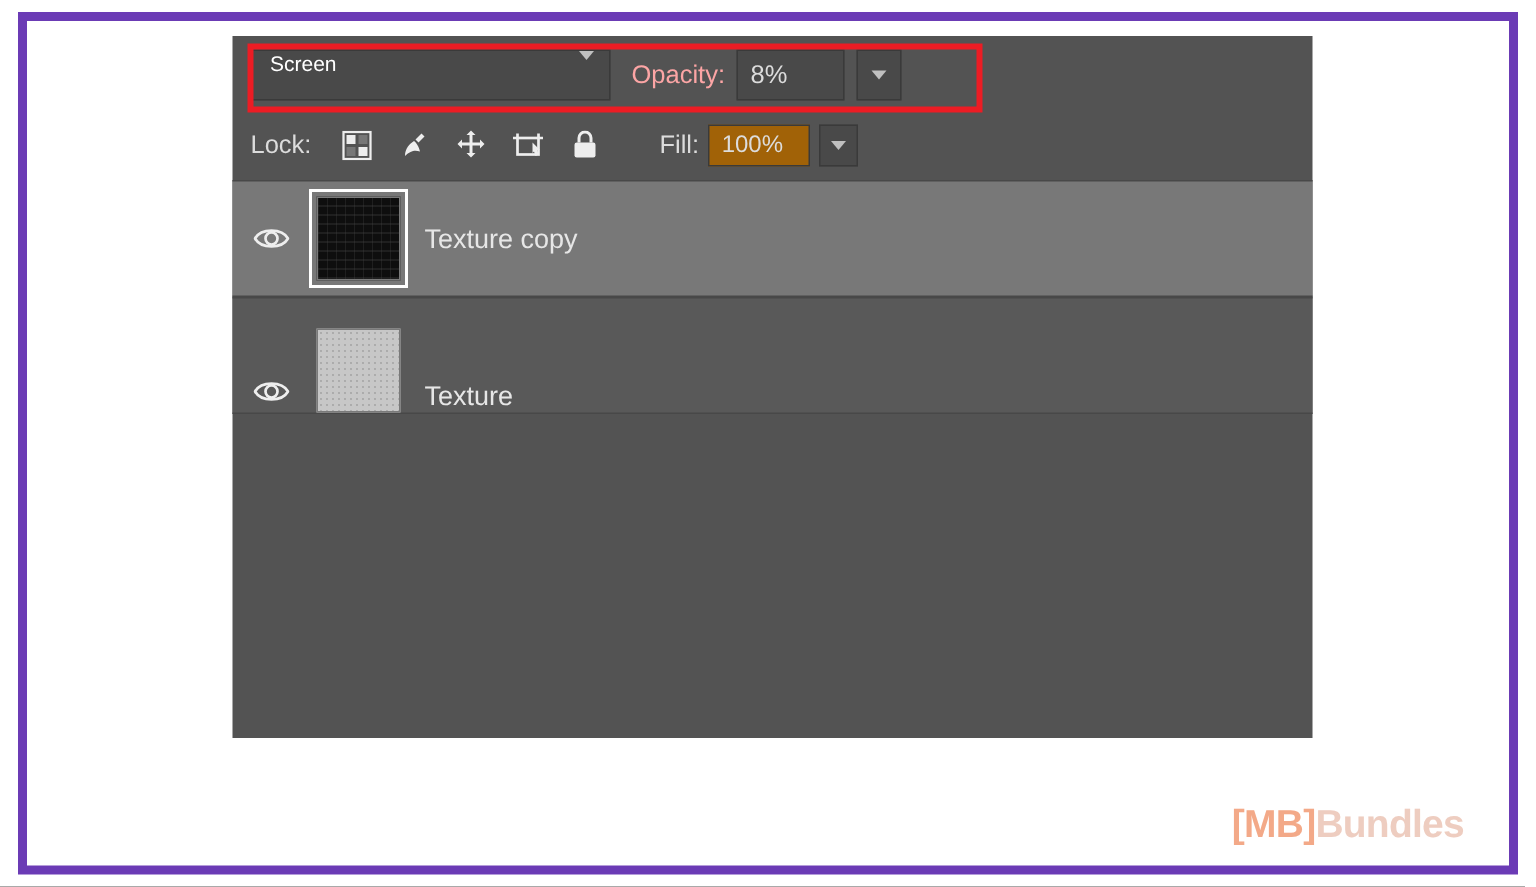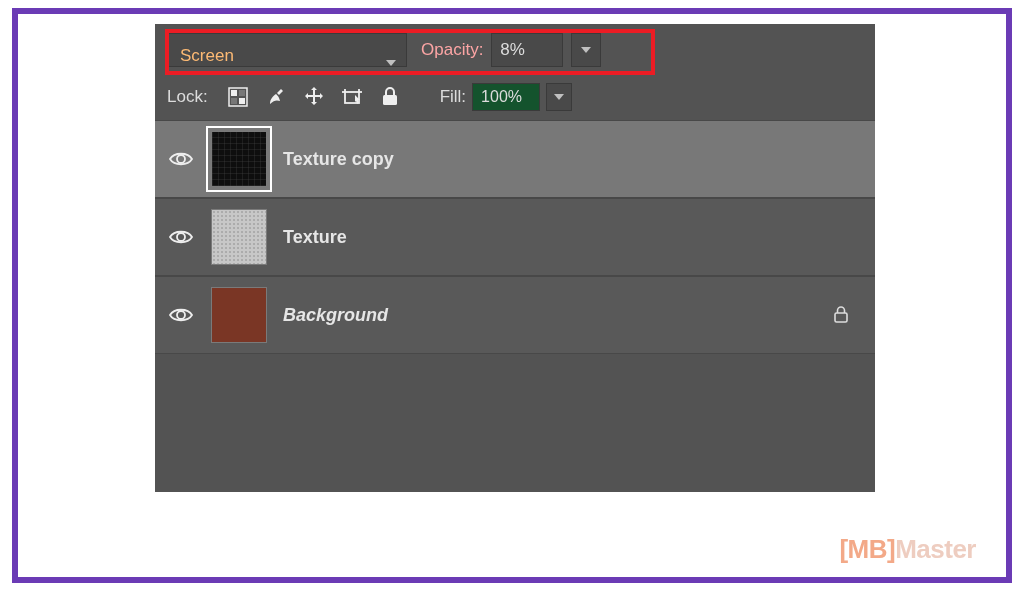--- a/index.html
+++ b/index.html
@@ -45,28 +45,28 @@
       left: 10px;
       width: 490px;
       height: 46px;
       border: 4px solid #ec1c24;
       pointer-events: none;
       z-index: 10;
     }
     .blend-dropdown {
       background: #494949;
       border: 1px solid #3a3a3a;
-      color: #fdba74;
+      color: #ffffff;
       height: 34px;
       width: 240px;
       display: flex;
-      align-items: flex-end;
+      align-items: flex-start;
       justify-content: space-between;
       padding: 0 10px 0 12px;
-      font-size: 17px;
+      font-size: 14px;
       cursor: pointer;
     }
     .opacity-label {
       color: #fca5a5;
       font-size: 17px;
       margin-left: 6px;
     }
     .opacity-value {
       background: #494949;
       border: 1px solid #3a3a3a;
@@ -117,21 +117,21 @@
       display: flex;
       align-items: center;
       gap: 6px;
       margin-left: 24px;
     }
     .fill-label {
       color: #dcdcdc;
       font-size: 17px;
     }
     .fill-value {
-      background: #14532d;
+      background: #a16207;
       border: 1px solid #3a3a3a;
       color: #dcdcdc;
       height: 28px;
       width: 68px;
       display: flex;
       align-items: center;
       padding: 0 8px;
       font-size: 16px;
     }
     .fill-chevron {
@@ -147,27 +147,27 @@
       margin-top: 2px;
     }
     .layer-row {
       display: flex;
       align-items: center;
       height: 78px;
       border-top: 1px solid #484848;
       border-bottom: 1px solid #484848;
       padding: 0 12px;
       gap: 16px;
-      font-weight: bold;
     }
     .layer-row.selected {
       background: #787878;
     }
     .layer-row:not(.selected) {
       background: #595959;
+      align-items: flex-end;
     }
     .visibility-toggle {
       width: 28px;
       height: 28px;
       display: flex;
       align-items: center;
       justify-content: center;
       cursor: pointer;
     }
     .layer-thumb {
@@ -325,39 +325,23 @@
         <div class="visibility-toggle">
           <svg width="24" height="18" viewBox="0 0 24 18">
               <path d="M1 9 C 5 2 19 2 23 9 C 19 16 5 16 1 9 Z" fill="none" stroke="#eee" stroke-width="1.8"></path>
               <circle cx="12" cy="9" r="4" fill="none" stroke="#eee" stroke-width="1.8"></circle>
             </svg>
         </div>
         <div class="layer-thumb thumb-gray"></div>
         <span class="layer-name">Texture</span>
       </div>
 
-      <div class="layer-row">
-        <div class="visibility-toggle">
-          <svg width="24" height="18" viewBox="0 0 24 18">
-              <path d="M1 9 C 5 2 19 2 23 9 C 19 16 5 16 1 9 Z" fill="none" stroke="#eee" stroke-width="1.8"></path>
-              <circle cx="12" cy="9" r="4" fill="none" stroke="#eee" stroke-width="1.8"></circle>
-            </svg>
-        </div>
-        <div class="layer-thumb thumb-brown"></div>
-        <span class="layer-name italic">Background</span>
-        <div class="layer-lock-badge">
-          <svg width="16" height="18" viewBox="0 0 16 18">
-              <rect x="2" y="7" width="12" height="9" rx="1.5" fill="none" stroke="#ddd" stroke-width="1.6"></rect>
-              <path d="M4.5 7 L4.5 4.5 A 3.5 3.5 0 0 1 11.5 4.5 L11.5 7" fill="none" stroke="#ddd" stroke-width="1.6"></path>
-            </svg>
-        </div>
-      </div>
 
     </div>
   </div>
 
   <div class="watermark">
     <span class="wm-bracket">[</span>
     <span class="wm-mb">MB</span>
     <span class="wm-bracket">]</span>
-    <span class="wm-text2">Master</span>
+    <span class="wm-text2">Bundles</span>
   </div>
 </div>
 
 </body></html>

